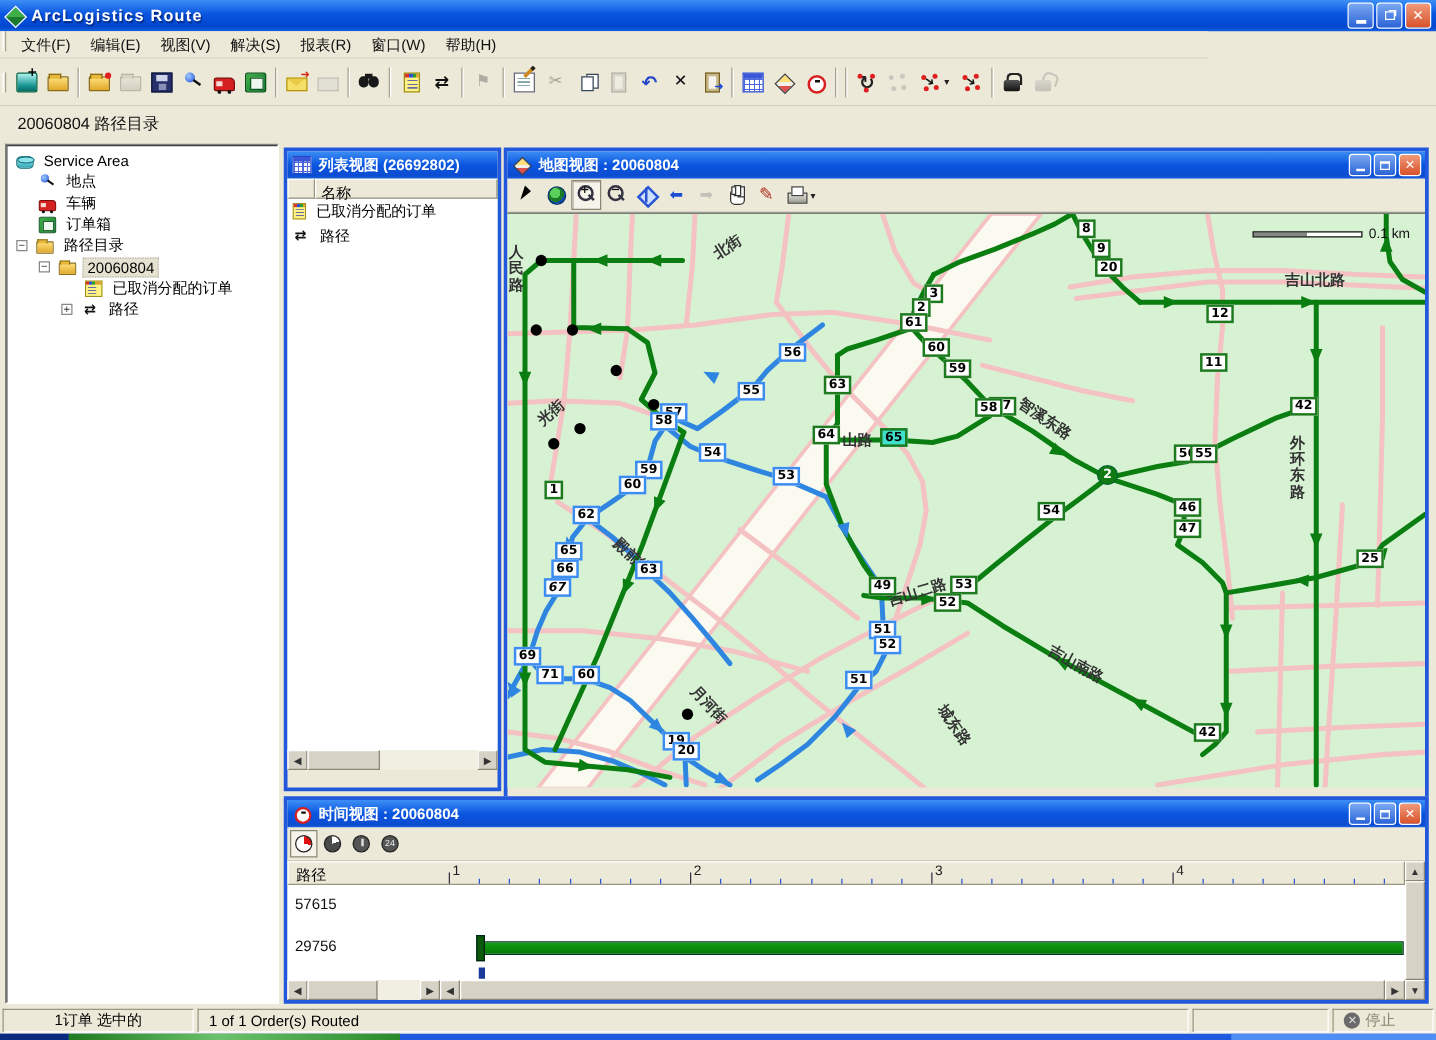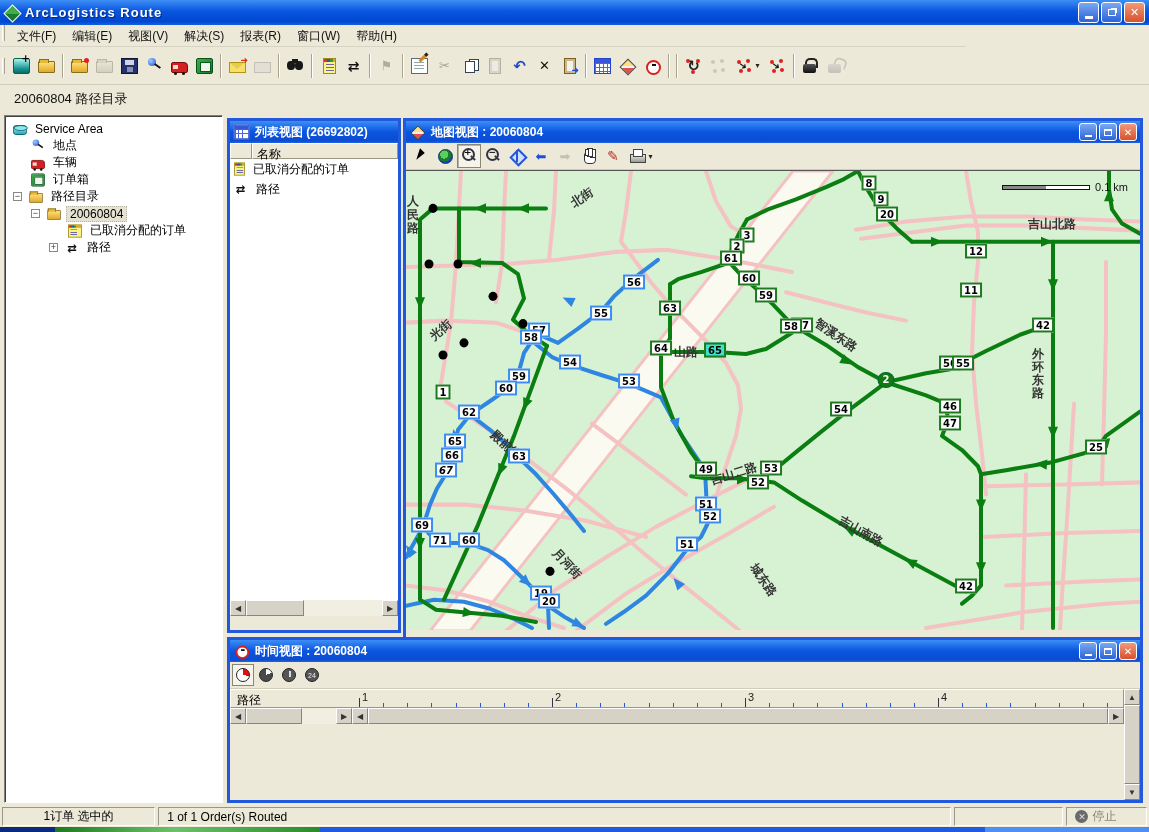--- a/index.html
+++ b/index.html
@@ -721,20 +721,27 @@
           <span class="rl-num" style="left: 710px;">4</span>
           <span class="rl-tickM" style="left: 707px;"></span>
           <span class="rl-tickm" style="left: 731.125px;"></span>
           <span class="rl-tickm" style="left: 755.25px;"></span>
           <span class="rl-tickm" style="left: 779.375px;"></span>
           <span class="rl-tickm" style="left: 803.5px;"></span>
           <span class="rl-tickm" style="left: 827.625px;"></span>
           <span class="rl-tickm" style="left: 851.75px;"></span>
           <span class="rl-tickm" style="left: 875.875px;"></span>
         </div>
+      <div class="tv-rows" id="tv-rows">
+          <span class="tv-rowlabel" style="top: 8px;">57615</span>
+          <span class="tv-rowlabel" style="top: 42px;">29756</span>
+          <div class="tv-bar" style="left: 153px; width: 740px; top: 45px;"></div>
+          <div class="tv-barcap" style="left: 151px; top: 40px;"></div>
+          <div class="tv-cursor" style="left: 153px; top: 66px;"></div>
+        </div>
       <div class="tv-bottom">
         <div class="hscroll" style="width:122px">
           <div class="sbtn">◀</div>
           <div class="sthumb" style="width:56px"></div>
           <div style="flex:1"></div>
           <div class="sbtn">▶</div>
         </div>
         <div class="hscroll" style="flex:1">
           <div class="sbtn">◀</div>
           <div class="sthumb" style="flex:1"></div>

